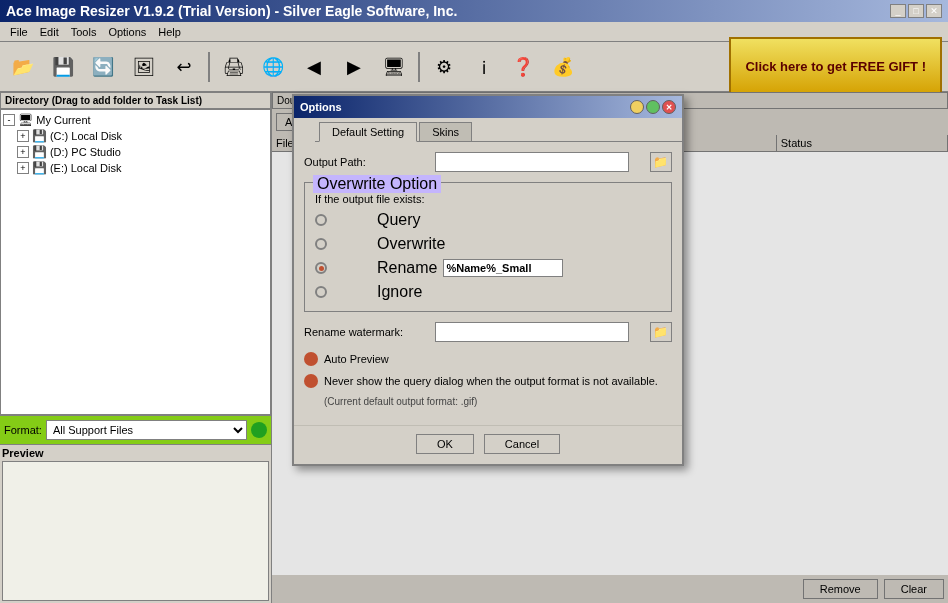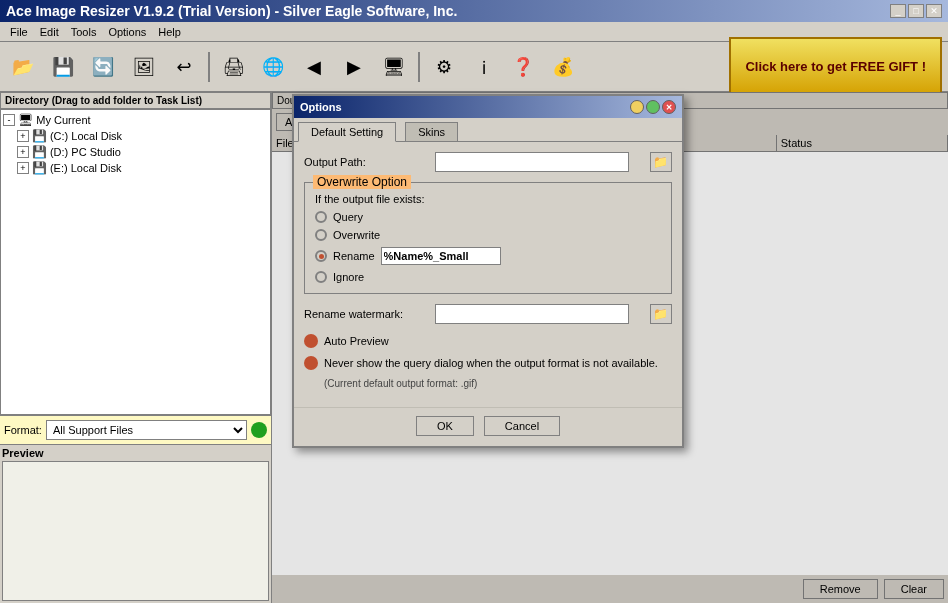--- a/index.html
+++ b/index.html
@@ -106,21 +106,21 @@
       overflow: auto;
       padding: 2px;
     }
     .tree-item { display: flex; align-items: center; gap: 3px; padding: 1px 0; cursor: pointer; }
     .tree-icon { font-size: 12px; }
     .tree-expander { width: 12px; height: 12px; border: 1px solid #808080; display: inline-flex; align-items: center; justify-content: center; font-size: 9px; cursor: pointer; background: white; }
     .tree-child { padding-left: 14px; }
 
     #format-bar {
       display: flex; align-items: center; gap: 4px; padding: 4px;
-      background: #fef9c3; border-top: 1px solid #808080;
+      background: #84cc16; border-top: 1px solid #808080;
     }
     #format-label { font-size: 11px; }
     #format-select {
       flex: 1; height: 20px; border: 1px solid #808080;
       background: white; font-size: 11px; padding: 0 2px;
     }
     .green-circle { width: 16px; height: 16px; background: #20a020; border-radius: 50%; }
 
     #preview-panel {
       border-top: 1px solid #808080;
@@ -210,21 +210,22 @@
       font-size: 8px; cursor: pointer; border: 1px solid #606060;
     }
     .btn-min { background: #f0d060; }
     .btn-max { background: #60c060; }
     .btn-close { background: #e05050; color: white; font-weight: bold; }
 
     #options-tabs {
       display: flex;
       border-bottom: 1px solid #808080;
       padding: 4px 4px 0;
-      gap: 9px;
+      gap: 2px;
+      margin-left: 21px;
     }
     .opt-tab {
       padding: 3px 12px;
       background: #c0bdb4;
       border: 1px solid #808080;
       border-bottom: none;
       cursor: pointer;
       font-size: 11px;
     }
     .opt-tab.active {
@@ -252,43 +253,43 @@
 
     #overwrite-group {
       border: 1px solid #808080;
       padding: 6px 10px 10px;
       margin-bottom: 10px;
       position: relative;
     }
     #overwrite-legend {
       position: absolute;
       top: -8px; left: 8px;
-      background: #fdba74;
+      background: #c4b5fd;
       padding: 0 4px;
-      font-size: 12px;
+      font-size: 16px;
     }
     .radio-row {
       display: flex; align-items: center; gap: 6px;
       margin-top: 6px;
     }
     .radio-btn {
       width: 12px; height: 12px;
       border-radius: 50%;
       border: 2px solid #808080;
       background: #d4d0c8;
       display: flex; align-items: center; justify-content: center;
       cursor: pointer;
     }
     .radio-btn.selected::after {
       content: '';
       width: 5px; height: 5px;
       background: #c05030;
       border-radius: 50%;
     }
-    .radio-label { font-size: 11px; }
+    .radio-label { font-size: 16px; margin-left: 44px; }
     .radio-input {
       height: 18px; font-size: 11px; border: 1px solid #808080;
       background: white; padding: 0 2px;
       width: 120px;
       font-weight: bold;
     }
     .exists-text { font-size: 11px; margin-top: 4px; }
 
     .checkbox-row {
       display: flex; align-items: center; gap: 6px; margin-bottom: 8px;

